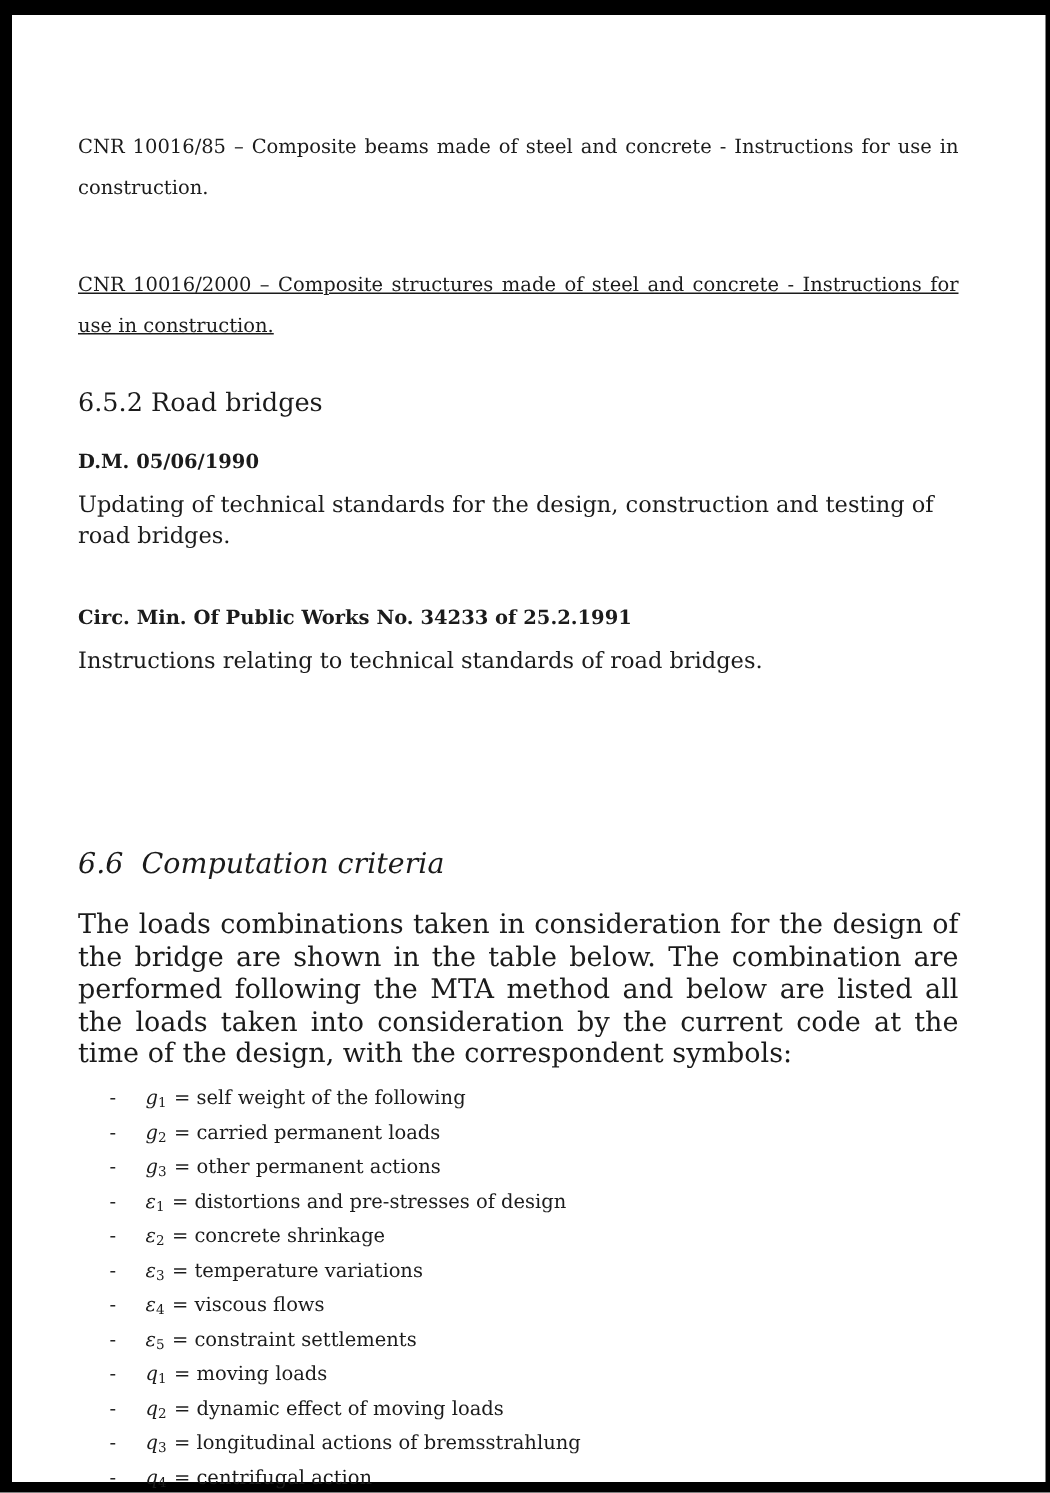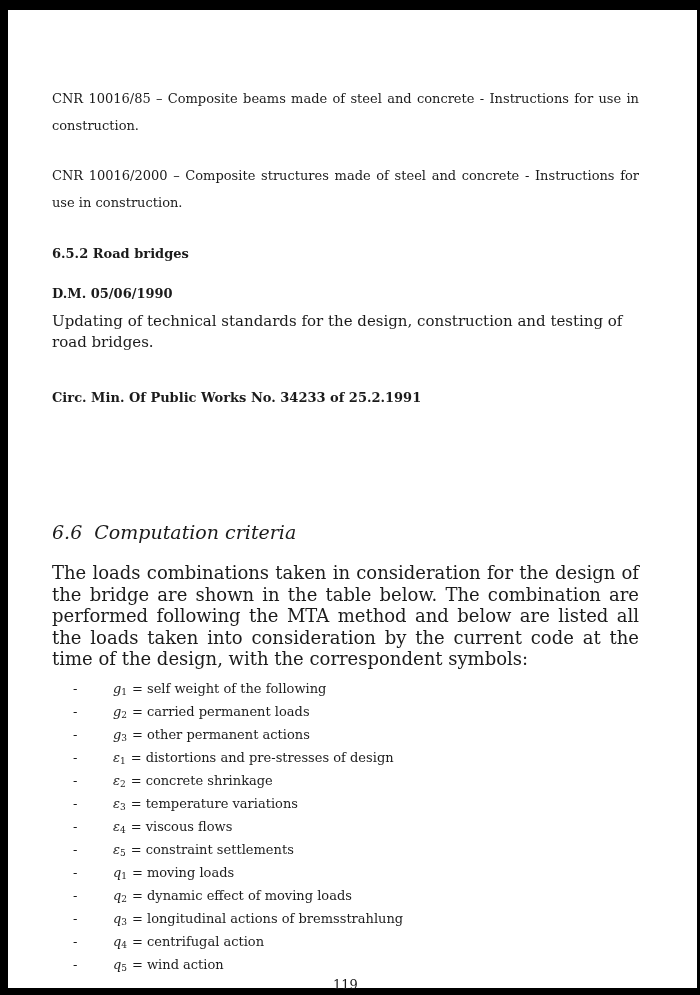--- a/index.html
+++ b/index.html
@@ -20,24 +20,24 @@
     color: #1b1b1b;
   }
   .content {
     padding: 75px 58px 0 44px;
   }
   p.ref {
     font-size: 13px;
     line-height: 27px;
     text-align: justify;
   }
-  p.ref + p.ref { margin-top: 23px; }
+  p.ref + p.ref { margin-top: 38px; text-decoration: underline; }
   h2.subsection {
-    font-size: 13px;
-    font-weight: bold;
+    font-size: 17px;
+    font-weight: normal;
     line-height: 24px;
     margin-top: 26px;
     white-space: pre-wrap;
   }
   h1.section {
     font-size: 19px;
     font-weight: normal;
     line-height: 26px;
     margin-top: 112px;
     white-space: pre-wrap;
@@ -71,21 +71,20 @@
     line-height: 23px;
     padding-left: 45px;
   }
   ul.symbol-list .dash {
     position: absolute;
     left: 21px;
     top: 0;
   }
   ul.symbol-list .sym {
     font-style: italic;
-    margin-left: 16px;
   }
   ul.symbol-list .sym sub {
     font-style: normal;
     font-size: 9px;
     line-height: 0;
     vertical-align: -2px;
   }
   ul.symbol-list .eq { margin: 0 4px 0 5px; }
   .page-number {
     text-align: center;
@@ -102,20 +101,21 @@
 
     <p class="ref">CNR 10016/85 – Composite beams made of steel and concrete - Instructions for use in construction.</p>
     <p class="ref">CNR 10016/2000 – Composite structures made of steel and concrete - Instructions for use in construction.</p>
 
     <h2 class="subsection">6.5.2 Road bridges</h2>
 
     <div class="entry-title">D.M. 05/06/1990</div>
     <div class="entry-desc">Updating of technical standards for the design, construction and testing of road bridges.</div>
 
     <div class="entry-title second">Circ. Min. Of Public Works No. 34233 of 25.2.1991</div>
+    <div class="entry-desc">Instructions relating to technical standards of road bridges.</div>
 
     <h1 class="section">6.6  Computation criteria</h1>
 
     <p class="intro">The loads combinations taken in consideration for the design of the bridge are shown in the table below. The combination are performed following the MTA method and below are listed all the loads taken into consideration by the current code at the time of the design, with the correspondent symbols:</p>
 
     <ul class="symbol-list">
       <li>
         <span class="dash">-</span>
         <span class="sym"><span>g</span><sub>1</sub></span><span class="eq">=</span><span>self weight of the following</span>
       </li>

